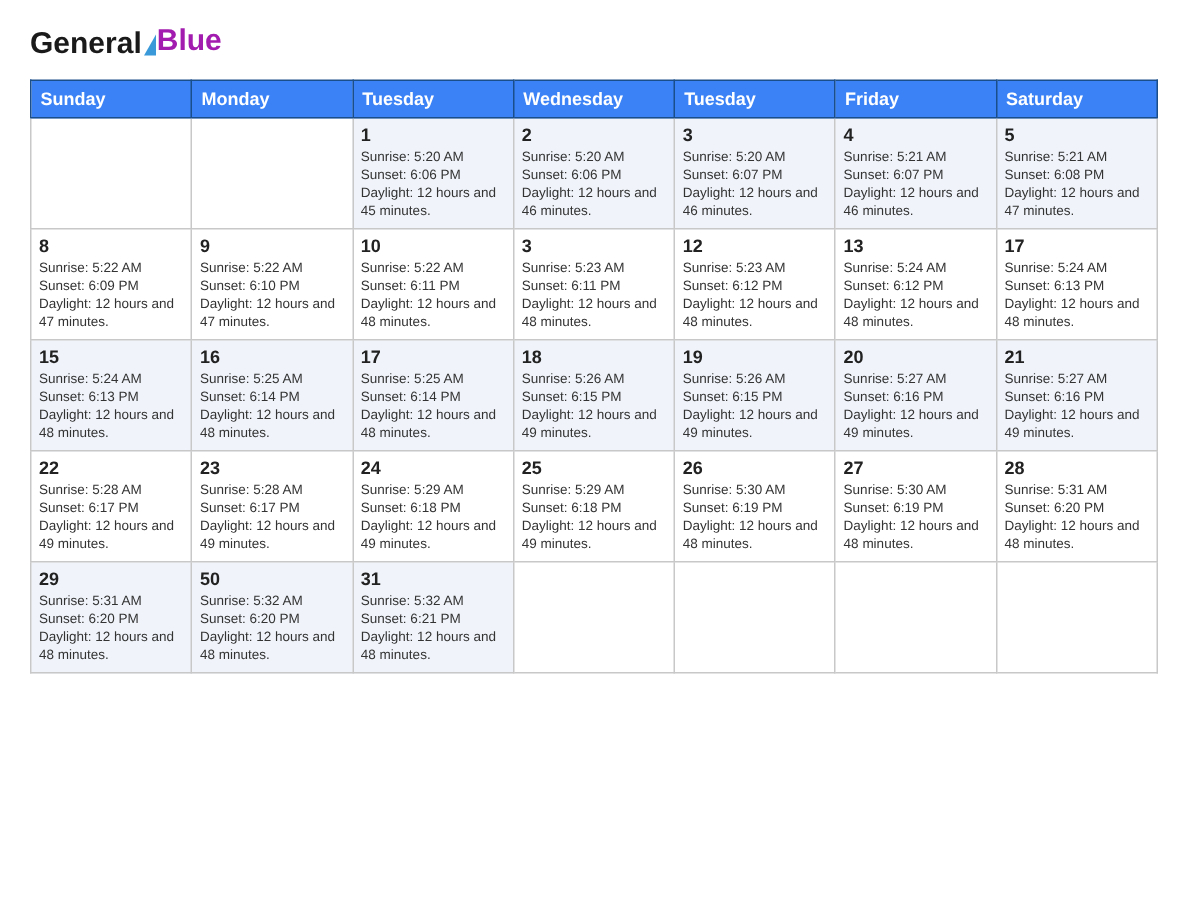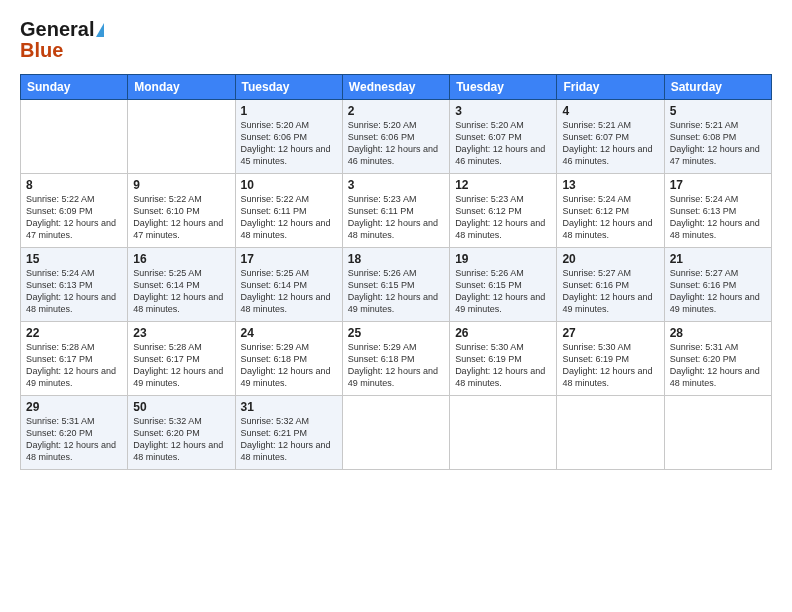--- a/index.html
+++ b/index.html
@@ -15,21 +15,21 @@
       padding: 18px 20px 12px 20px;
     }
     .header {
       display: flex;
       justify-content: space-between;
       align-items: flex-start;
       margin-bottom: 12px;
     }
     .logo {
       display: flex;
-      flex-direction: column;
+      flex-direction: row;
       align-items: flex-start;
     }
     .logo-row {
       display: flex;
       align-items: center;
       gap: 2px;
     }
     .logo-triangle {
       width: 0;
       height: 0;
@@ -93,21 +93,21 @@
 </head>
 <body>
 
 <div class="page">
   <div class="header">
     <div class="logo">
       <div class="logo-row">
         <span style="font-size:20px;font-weight:bold;color:#1a1a1a;">General</span>
         <span class="logo-triangle"></span>
       </div>
-      <span style="font-size:20px;font-weight:bold;color:#c2410c;margin-top:-2px;">Blue</span>
+      <span style="font-size:20px;font-weight:bold;color:#a21caf;margin-top:-2px;">Blue</span>
     </div>
     <div class="title-block">
       <div class="month-title"></div>
       <div class="location"></div>
     </div>
   </div>
 
   <table>
     <thead>
       <tr id="weekday-header">

